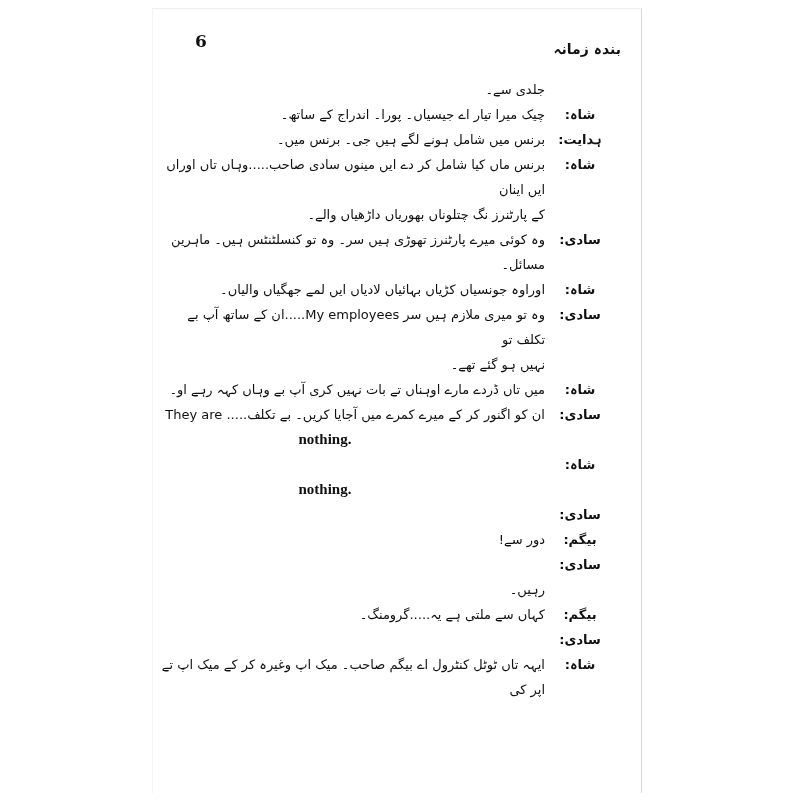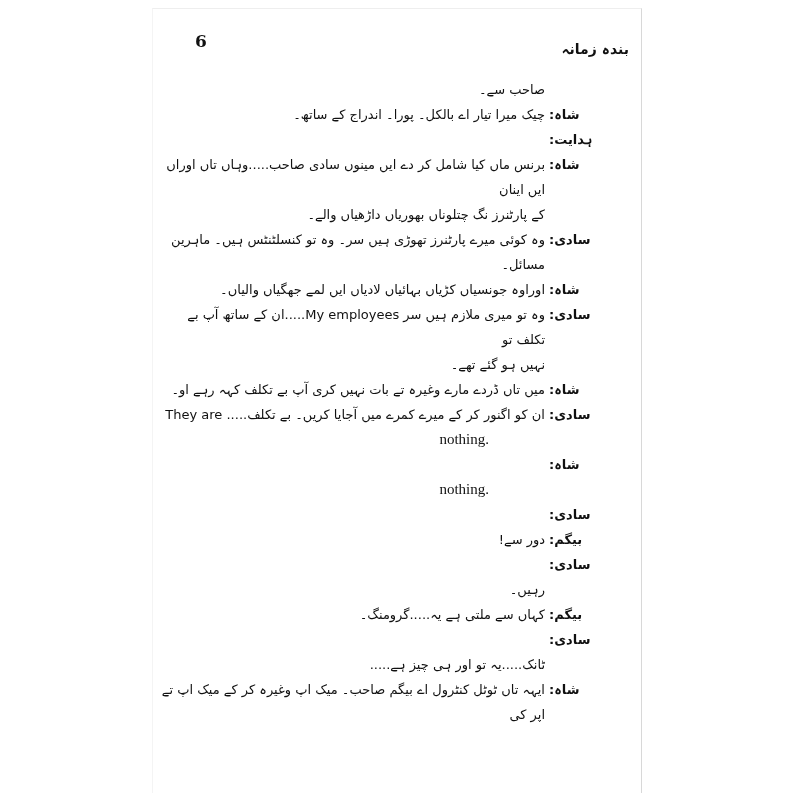--- a/index.html
+++ b/index.html
@@ -12,60 +12,61 @@
       background: #ffffff;
       border-right: 1px solid #d8d8d8;
       border-top: 1px solid #eeeeee;
       border-left: 1px solid #f4f4f4;
     }
     .page-number {
       position: absolute; left: 42px; top: 22px;
       font-family: "DejaVu Serif", serif; font-weight: bold; font-size: 17px;
     }
     .running-title {
-      position: absolute; right: 12px; top: 32px;
+      position: absolute; right: 20px; top: 32px;
       direction: rtl; font-size: 14px; font-weight: bold;
     }
     .script {
       position: absolute; left: 0; top: 68px; width: 488px;
       direction: rtl;
     }
     .line {
       display: flex; flex-direction: row; align-items: baseline;
       font-size: 13px; line-height: 25px;
     }
     .speaker {
-      width: 62px; min-width: 62px; text-align: left; font-weight: bold;
+      width: 62px; min-width: 62px; text-align: center; font-weight: bold;
       padding-right: 30px; box-sizing: content-box;
     }
     .speech {
       flex: 1; text-align: right; padding-left: 8px; padding-right: 4px;
     }
     .cont .speaker { visibility: hidden; }
     .latin { font-family: "Liberation Serif", serif; font-size: 15px; direction: ltr; unicode-bidi: embed; }
-    .latin-line .speech { padding-right: 60px; }
+    .latin-line .speech { text-align: center; padding-right: 60px; font-weight: bold; }
   </style>
 </head>
 <body>
 
 <div class="page">
   <div class="page-number">6</div>
   <div class="running-title">بندہ زمانہ</div>
 
   <div class="script">
     <div class="line cont">
         <span class="speaker">.</span>
-        <span class="speech">صاحب سے۔</span>
+        <span class="speech">جلدی سے۔</span>
       </div>
     <div class="line">
         <span class="speaker">شاہ:</span>
-        <span class="speech">چیک میرا تیار اے بالکل۔ پورا۔ اندراج کے ساتھ۔</span>
+        <span class="speech">چیک میرا تیار اے جیسیاں۔ پورا۔ اندراج کے ساتھ۔</span>
       </div>
     <div class="line">
         <span class="speaker">ہدایت:</span>
+        <span class="speech">برنس میں شامل ہونے لگے ہیں جی۔ برنس میں۔</span>
       </div>
     <div class="line">
         <span class="speaker">شاہ:</span>
         <span class="speech">برنس ماں کیا شامل کر دے ایں مینوں سادی صاحب.....وہاں تاں اوراں ایں اینان</span>
       </div>
     <div class="line cont">
         <span class="speaker">.</span>
         <span class="speech">کے پارٹنرز نگ چتلوناں بھوریاں داڑھیاں والے۔</span>
       </div>
     <div class="line">
@@ -79,21 +80,21 @@
     <div class="line">
         <span class="speaker">سادی:</span>
         <span class="speech">وہ تو میری ملازم ہیں سر My employees.....ان کے ساتھ آپ بے تکلف تو</span>
       </div>
     <div class="line cont">
         <span class="speaker">.</span>
         <span class="speech">نہیں ہو گئے تھے۔</span>
       </div>
     <div class="line">
         <span class="speaker">شاہ:</span>
-        <span class="speech">میں تاں ڈردے مارے وغیرہ تے بات نہیں کری آپ بے تکلف کہہ رہے او۔</span>
+        <span class="speech">میں تاں ڈردے مارے اوہناں تے بات نہیں کری آپ بے وہاں کہہ رہے او۔</span>
       </div>
     <div class="line">
         <span class="speaker">سادی:</span>
         <span class="speech">ان کو اگنور کر کے میرے کمرے میں آجایا کریں۔ بے تکلف..... They are</span>
       </div>
     <div class="line cont latin-line">
         <span class="speaker">.</span>
         <span class="speech latin">nothing.</span>
       </div>
     <div class="line">
@@ -117,23 +118,19 @@
         <span class="speaker">.</span>
         <span class="speech">رہیں۔</span>
       </div>
     <div class="line">
         <span class="speaker">بیگم:</span>
         <span class="speech">کہاں سے ملتی ہے یہ.....گرومنگ۔</span>
       </div>
     <div class="line">
         <span class="speaker">سادی:</span>
       </div>
-    <div class="line cont">
-        <span class="speaker">.</span>
-        <span class="speech">ٹانک.....یہ تو اور ہی چیز ہے.....</span>
-      </div>
     <div class="line">
         <span class="speaker">شاہ:</span>
         <span class="speech">ایہہ تاں ٹوٹل کنٹرول اے بیگم صاحب۔ میک اپ وغیرہ کر کے میک اپ تے اپر کی</span>
       </div>
 
   </div>
 </div>
 
 </body></html>

